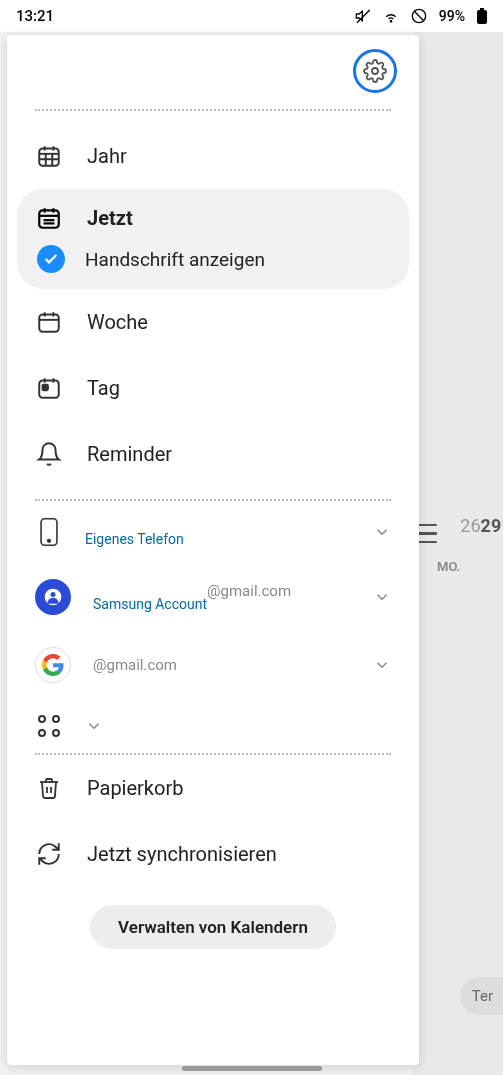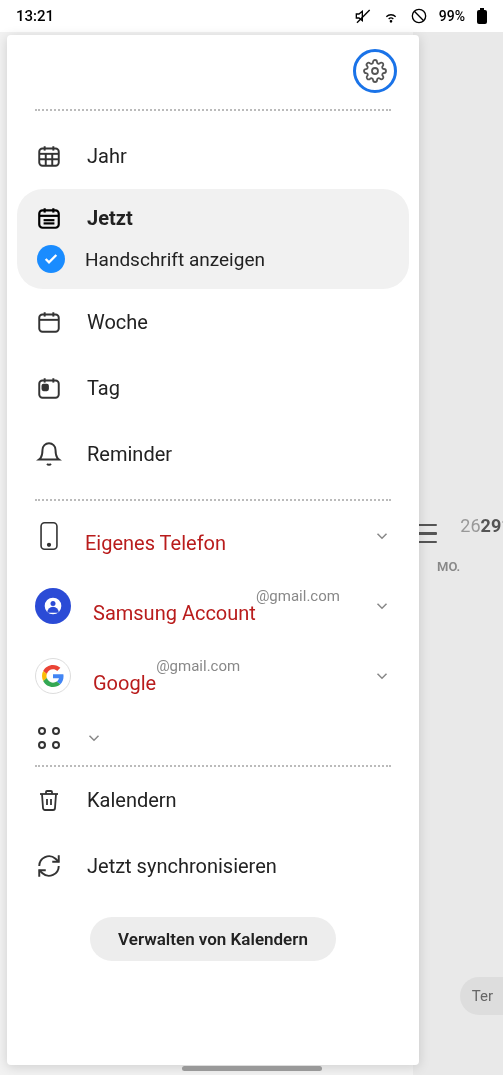--- a/index.html
+++ b/index.html
@@ -123,21 +123,21 @@
     align-items: center;
     padding: 16px 28px;
     gap: 22px;
   }
   .account-icon {
     width: 36px; height: 36px; border-radius: 50%;
     display: flex; align-items: center; justify-content: center;
     flex-shrink: 0;
   }
   .account-text { flex: 1; display: flex; flex-direction: row; }
-  .account-label { font-size: 20px; color: #b91c1c; margin-top: 14px; }
+  .account-label { font-size: 14px; color: #0369a1; margin-top: 14px; }
   .account-sub { font-size: 15px; color: #888; text-align: center; padding-right: 10px; }
   .chevron { color: #888; }
   .action-item {
     display: flex;
     align-items: center;
     padding: 20px 28px;
     gap: 24px;
     font-size: 20px;
     color: #222;
   }
@@ -328,21 +328,20 @@
   <div class="account-item">
     <span class="account-icon" style="background:#fff;border:1px solid #ddd">
       <svg width="22" height="22" viewBox="0 0 48 48">
           <path fill="#EA4335" d="M24 9.5c3.54 0 6.71 1.22 9.21 3.6l6.85-6.85C35.9 2.38 30.47 0 24 0 14.62 0 6.51 5.38 2.56 13.22l7.98 6.19C12.43 13.72 17.74 9.5 24 9.5z"></path>
           <path fill="#4285F4" d="M46.98 24.55c0-1.57-.15-3.09-.38-4.55H24v9.02h12.94c-.58 2.96-2.26 5.48-4.78 7.18l7.73 6c4.51-4.18 7.09-10.36 7.09-17.65z"></path>
           <path fill="#FBBC05" d="M10.53 28.59c-.48-1.45-.76-2.99-.76-4.59s.27-3.14.76-4.59l-7.98-6.19C.92 16.46 0 20.12 0 24c0 3.88.92 7.54 2.56 10.78l7.97-6.19z"></path>
           <path fill="#34A853" d="M24 48c6.48 0 11.93-2.13 15.89-5.81l-7.73-6c-2.15 1.45-4.92 2.3-8.16 2.3-6.26 0-11.57-4.22-13.47-9.91l-7.98 6.19C6.51 42.62 14.62 48 24 48z"></path>
         </svg>
     </span>
     <div class="account-text">
-      <span class="account-label">Google</span>
       <span class="account-sub">@gmail.com</span>
     </div>
     <svg class="chevron" width="18" height="18" viewBox="0 0 24 24" fill="none" stroke="#888" stroke-width="2">
         <polyline points="6 9 12 15 18 9"></polyline>
       </svg>
   </div>
 
   <div class="account-item">
     <span class="icon-slot">
       <div class="dots-icon">
@@ -361,21 +360,21 @@
 
   <div class="action-item">
     <span class="icon-slot">
       <svg width="24" height="26" viewBox="0 0 24 24" fill="none" stroke="#333" stroke-width="1.8">
           <polyline points="3 6 5 6 21 6"></polyline>
           <path d="M19 6l-1 14a2 2 0 0 1-2 2H8a2 2 0 0 1-2-2L5 6"></path>
           <path d="M10 11v6M14 11v6"></path>
           <path d="M9 6V4a1 1 0 0 1 1-1h4a1 1 0 0 1 1 1v2"></path>
         </svg>
     </span>
-    <span>Kalendern</span>
+    <span>Papierkorb</span>
   </div>
 
   <div class="action-item">
     <span class="icon-slot">
       <svg width="26" height="26" viewBox="0 0 24 24" fill="none" stroke="#333" stroke-width="1.8">
           <path d="M21 2v6h-6"></path>
           <path d="M3 12a9 9 0 0 1 15-6.7L21 8"></path>
           <path d="M3 22v-6h6"></path>
           <path d="M21 12a9 9 0 0 1-15 6.7L3 16"></path>
         </svg>

